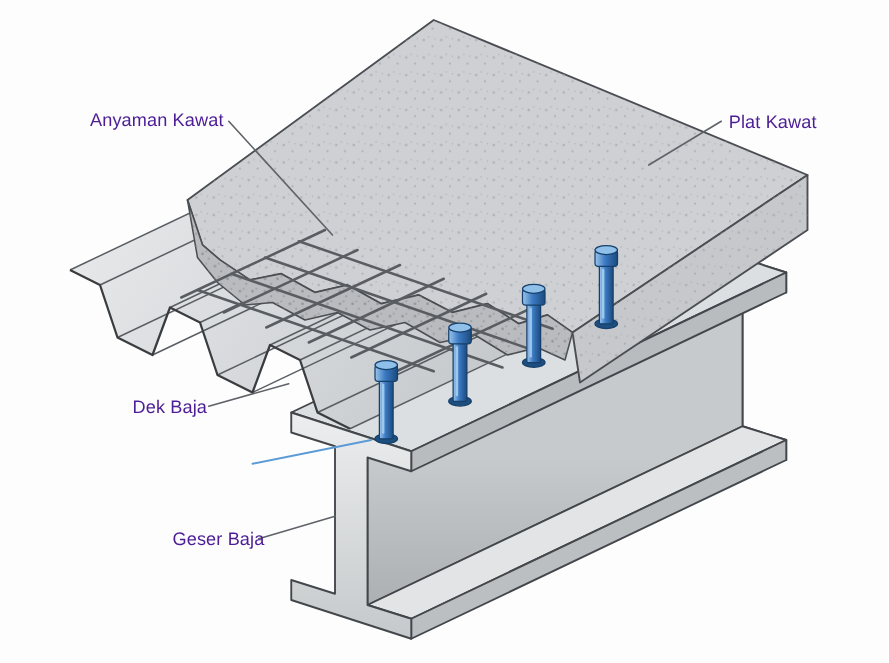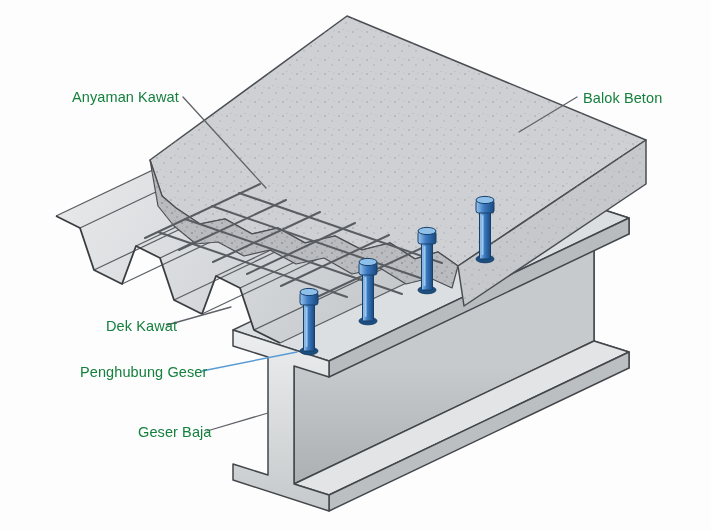--- a/index.html
+++ b/index.html
@@ -8,21 +8,21 @@
     width:711px;height:530px;
     background:#fdfdfe;
     overflow:hidden;
     font-family:"Liberation Sans", sans-serif;
   }
   .stage svg{position:absolute;left:0;top:0;}
   .diagram-label{
     position:absolute;
     font-size:14.5px;
     line-height:18px;
-    color:#15803d;
+    color:#4c1d95;
     white-space:nowrap;
     letter-spacing:.1px;
   }
   .lbl-anyaman{left:72px;top:88px;}
   .lbl-plat{left:583px;top:89px;}
   .lbl-dek{left:106px;top:317px;}
   .lbl-penghubung{left:80px;top:363px;}
   .lbl-balok{left:138px;top:423px;}
 </style>
 </head>
@@ -153,18 +153,17 @@
   <g stroke-linecap="round">
     <line x1="183" y1="97" x2="266" y2="188" stroke="#5f6368" stroke-width="1.3"></line>
     <line x1="577" y1="97" x2="519" y2="132" stroke="#5f6368" stroke-width="1.3"></line>
     <line x1="167" y1="325" x2="231" y2="307" stroke="#5f6368" stroke-width="1.3"></line>
     <line x1="202" y1="371" x2="297" y2="352" stroke="#5b9bd5" stroke-width="1.5"></line>
     <line x1="207" y1="431" x2="268" y2="413" stroke="#5f6368" stroke-width="1.3"></line>
   </g>
 </svg>
 
   <div class="diagram-label lbl-anyaman">Anyaman Kawat</div>
-  <div class="diagram-label lbl-plat">Balok Beton</div>
-  <div class="diagram-label lbl-dek">Dek Kawat</div>
-  <div class="diagram-label lbl-penghubung">Penghubung Geser</div>
+  <div class="diagram-label lbl-plat">Plat Kawat</div>
+  <div class="diagram-label lbl-dek">Dek Baja</div>
   <div class="diagram-label lbl-balok">Geser Baja</div>
 
 </div>
 
 </body></html>

